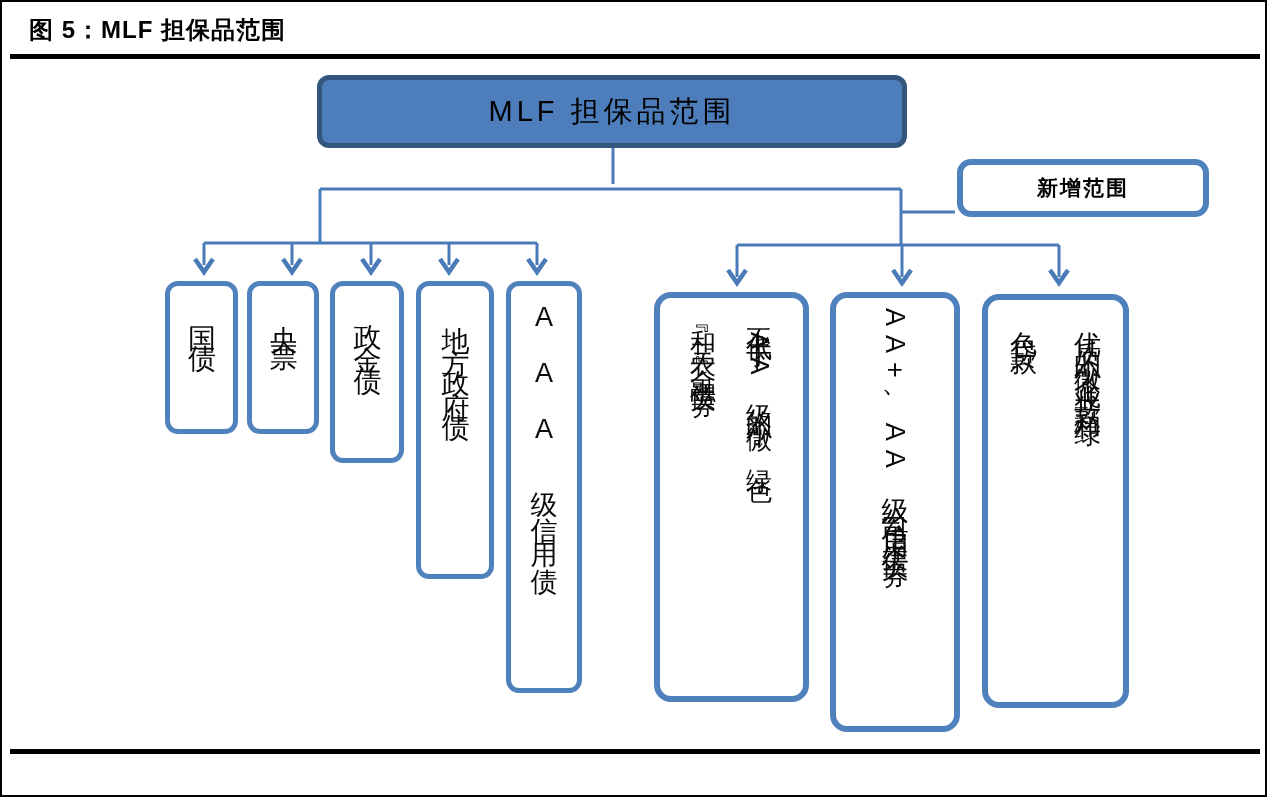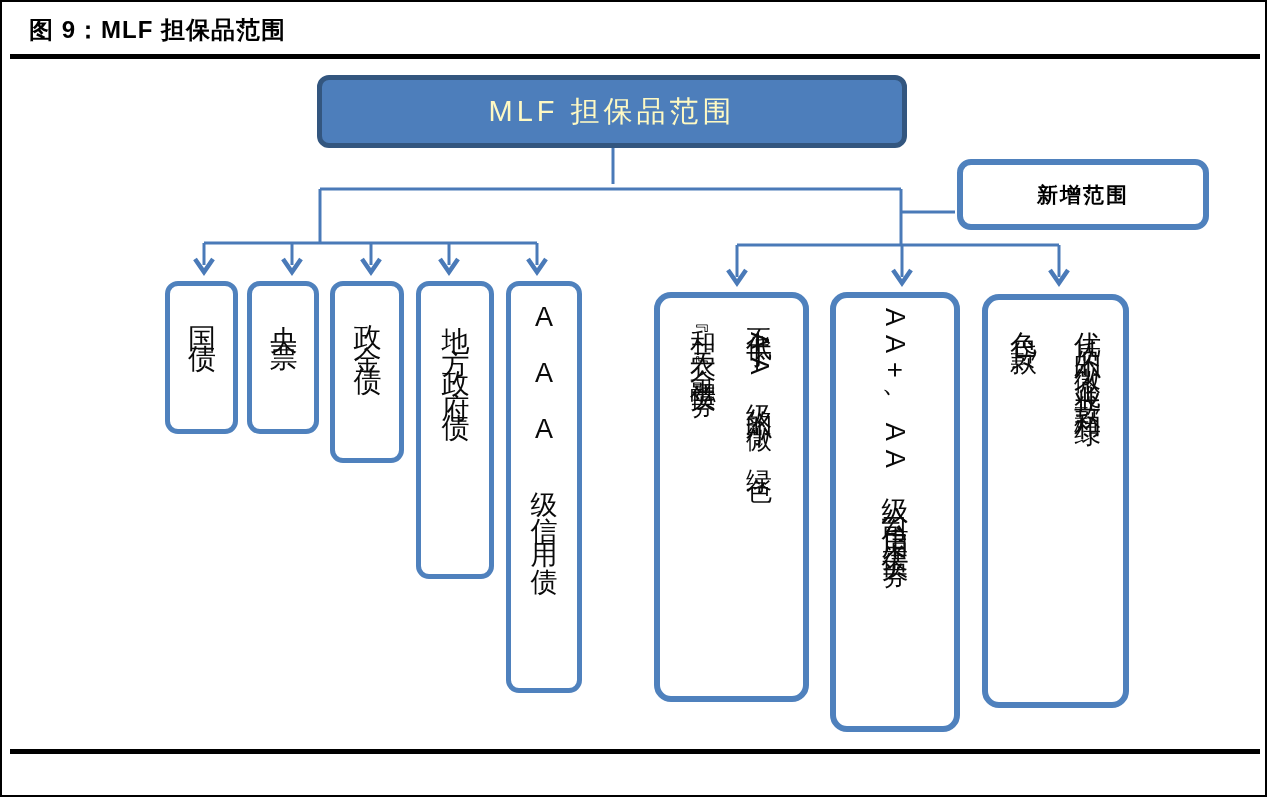--- a/index.html
+++ b/index.html
@@ -26,24 +26,24 @@
     font-size:21px;letter-spacing:1px;white-space:nowrap;
   }
   .diagram{position:absolute;left:0;top:0;width:1267px;height:797px;}
   .connectors{position:absolute;left:0;top:0;}
 
   .root-box{
     position:absolute;left:315px;top:73px;width:590px;height:73px;
     box-sizing:border-box;
     background:#4d7ebb;border:5px solid #33567f;border-radius:12px;
     display:flex;align-items:center;justify-content:center;
-    font-size:29px;font-weight:500;letter-spacing:4px;color:#fef9c3;
+    font-size:29px;font-weight:500;letter-spacing:4px;color:#000000;
   }
   .side-box{
-    position:absolute;left:955px;top:157px;width:252px;height:71px;
+    position:absolute;left:955px;top:157px;width:252px;height:58px;
     box-sizing:border-box;
     background:#fff;border:6px solid #4f81bd;border-radius:14px;
     display:flex;align-items:center;justify-content:center;
     font-size:21px;font-weight:bold;letter-spacing:2px;
   }
 
   .dbox{
     position:absolute;box-sizing:border-box;
     background:#fff;border:5px solid #4f81bd;border-radius:13px;
     display:flex;flex-direction:row-reverse;justify-content:center;
@@ -70,21 +70,21 @@
   .box-7{left:828px;top:290px;width:130px;height:440px;border-width:6px;border-radius:17px;}
   .box-7 .vcol{font-size:27px;line-height:60px;letter-spacing:9px;padding-top:10px;}
   .box-8{left:980px;top:292px;width:147px;height:414px;border-width:6px;border-radius:17px;}
   .box-8 .vcol{font-size:27px;line-height:64px;letter-spacing:9px;padding-top:10px;}
 </style>
 </head>
 <body>
 
 <div class="page">
 
-  <div class="fig-title">图 9：MLF 担保品范围</div>
+  <div class="fig-title">图 5：MLF 担保品范围</div>
   <div class="rule rule-top"></div>
 
   <div class="diagram">
 
     <svg class="connectors" width="1267" height="797" viewBox="0 0 1267 797">
       <g stroke="#4a7ab8" stroke-width="3" fill="none">
         <path d="M611 146 L611 182"></path>
         <path d="M318 187 L899 187"></path>
         <path d="M318 187 L318 241"></path>
         <path d="M202 241 L535 241"></path>

